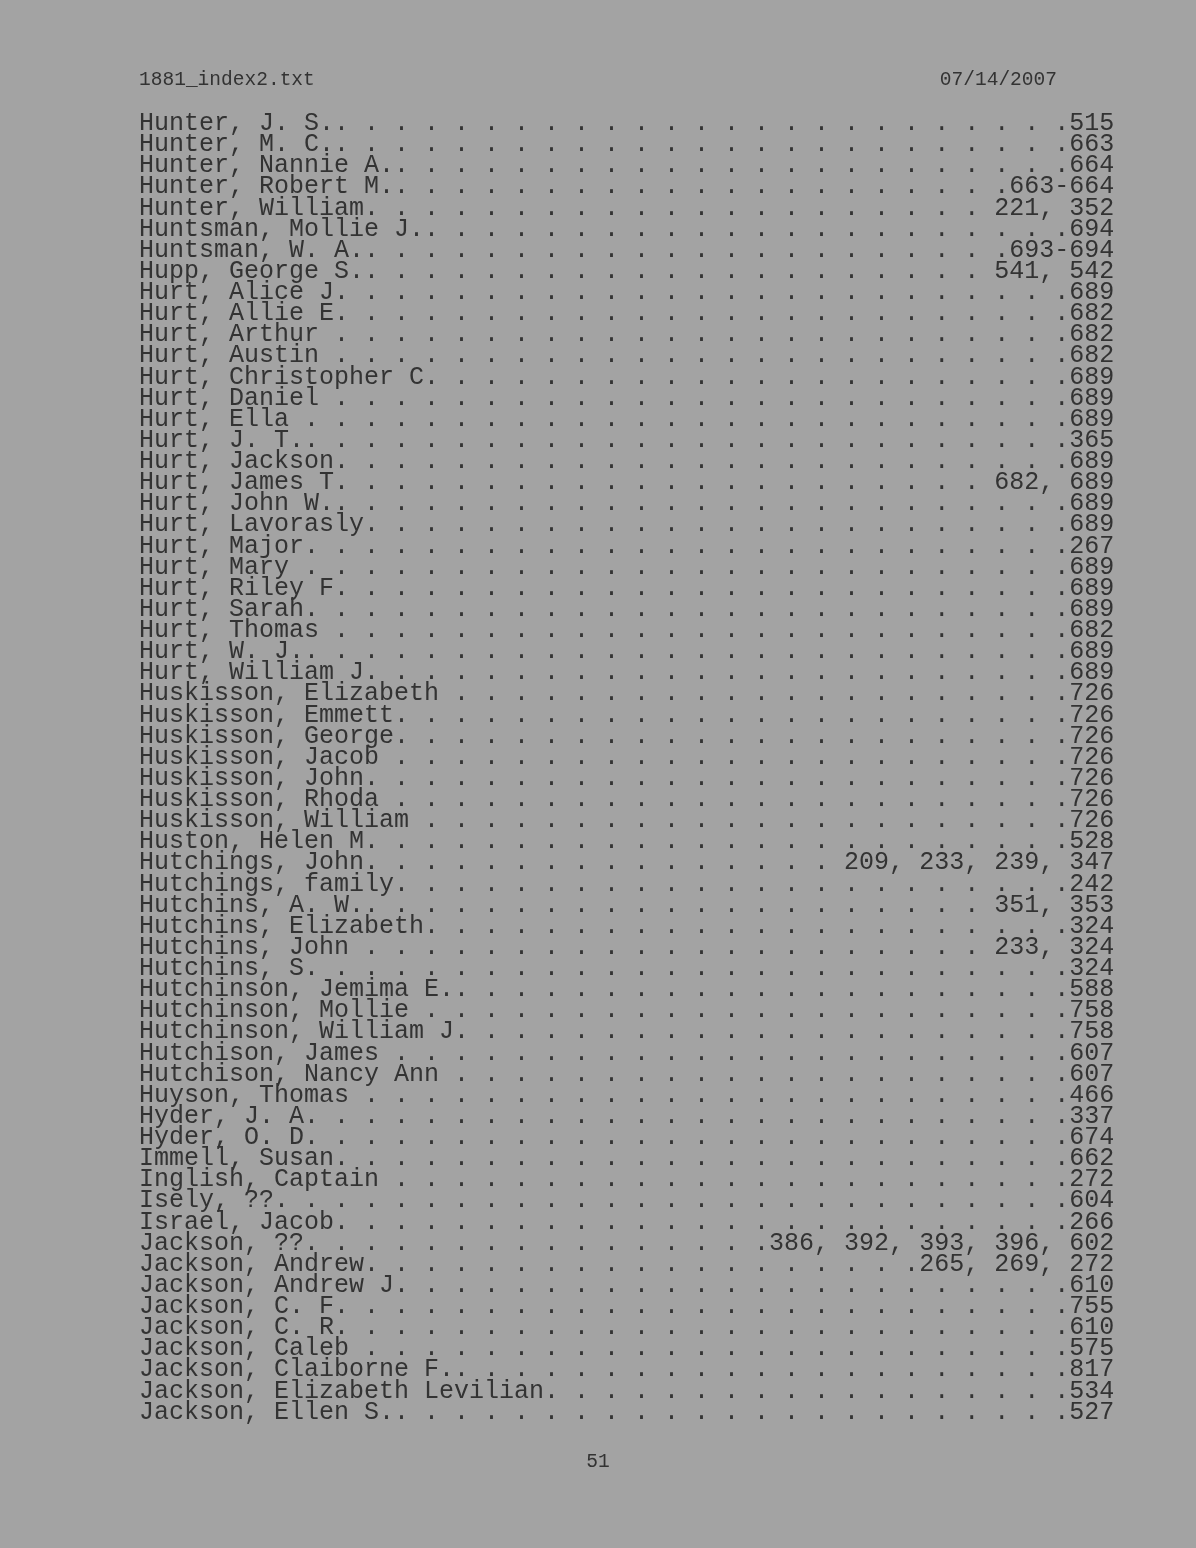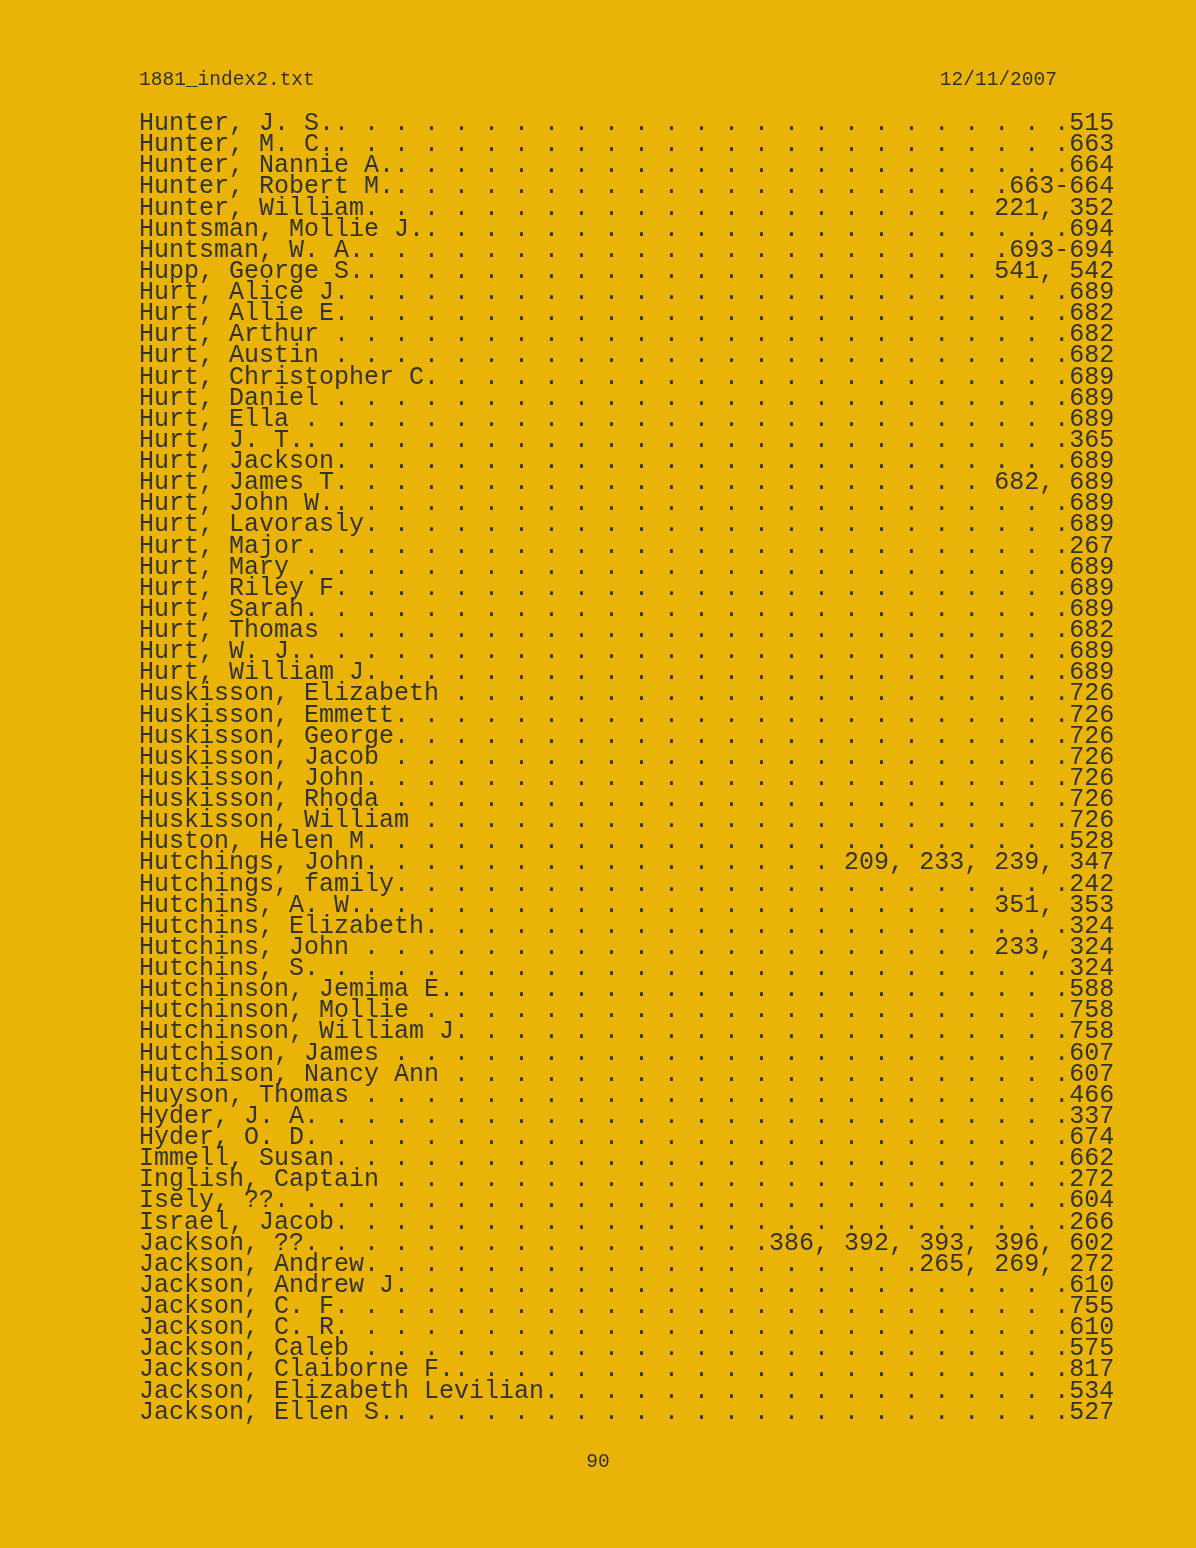--- a/index.html
+++ b/index.html
@@ -4,21 +4,21 @@
 <style>
   html, body {
     margin: 0;
     padding: 0;
     background: #ffffff;
   }
   .page {
     position: relative;
     width: 1196px;
     height: 1548px;
-    background: #eab308;
+    background: #a3a3a3;
     overflow: hidden;
     font-family: "Liberation Mono", "DejaVu Sans Mono", monospace;
     color: #333333;
   }
   .header {
     position: absolute;
     left: 139px;
     top: 70px;
     width: 918px;
     display: flex;
@@ -47,19 +47,19 @@
     font-size: 19.55px;
     line-height: 21px;
   }
 </style>
 </head>
 <body>
 
 <div class="page">
   <div class="header">
     <span>1881_index2.txt</span>
-    <span>12/11/2007</span>
+    <span>07/14/2007</span>
   </div>
 
   <div class="index"><div class="line">Hunter, J. S.. . . . . . . . . . . . . . . . . . . . . . . . .515</div><div class="line">Hunter, M. C.. . . . . . . . . . . . . . . . . . . . . . . . .663</div><div class="line">Hunter, Nannie A.. . . . . . . . . . . . . . . . . . . . . . .664</div><div class="line">Hunter, Robert M.. . . . . . . . . . . . . . . . . . . . .663-664</div><div class="line">Hunter, William. . . . . . . . . . . . . . . . . . . . . 221, 352</div><div class="line">Huntsman, Mollie J.. . . . . . . . . . . . . . . . . . . . . .694</div><div class="line">Huntsman, W. A.. . . . . . . . . . . . . . . . . . . . . .693-694</div><div class="line">Hupp, George S.. . . . . . . . . . . . . . . . . . . . . 541, 542</div><div class="line">Hurt, Alice J. . . . . . . . . . . . . . . . . . . . . . . . .689</div><div class="line">Hurt, Allie E. . . . . . . . . . . . . . . . . . . . . . . . .682</div><div class="line">Hurt, Arthur . . . . . . . . . . . . . . . . . . . . . . . . .682</div><div class="line">Hurt, Austin . . . . . . . . . . . . . . . . . . . . . . . . .682</div><div class="line">Hurt, Christopher C. . . . . . . . . . . . . . . . . . . . . .689</div><div class="line">Hurt, Daniel . . . . . . . . . . . . . . . . . . . . . . . . .689</div><div class="line">Hurt, Ella . . . . . . . . . . . . . . . . . . . . . . . . . .689</div><div class="line">Hurt, J. T.. . . . . . . . . . . . . . . . . . . . . . . . . .365</div><div class="line">Hurt, Jackson. . . . . . . . . . . . . . . . . . . . . . . . .689</div><div class="line">Hurt, James T. . . . . . . . . . . . . . . . . . . . . . 682, 689</div><div class="line">Hurt, John W.. . . . . . . . . . . . . . . . . . . . . . . . .689</div><div class="line">Hurt, Lavorasly. . . . . . . . . . . . . . . . . . . . . . . .689</div><div class="line">Hurt, Major. . . . . . . . . . . . . . . . . . . . . . . . . .267</div><div class="line">Hurt, Mary . . . . . . . . . . . . . . . . . . . . . . . . . .689</div><div class="line">Hurt, Riley F. . . . . . . . . . . . . . . . . . . . . . . . .689</div><div class="line">Hurt, Sarah. . . . . . . . . . . . . . . . . . . . . . . . . .689</div><div class="line">Hurt, Thomas . . . . . . . . . . . . . . . . . . . . . . . . .682</div><div class="line">Hurt, W. J.. . . . . . . . . . . . . . . . . . . . . . . . . .689</div><div class="line">Hurt, William J. . . . . . . . . . . . . . . . . . . . . . . .689</div><div class="line">Huskisson, Elizabeth . . . . . . . . . . . . . . . . . . . . .726</div><div class="line">Huskisson, Emmett. . . . . . . . . . . . . . . . . . . . . . .726</div><div class="line">Huskisson, George. . . . . . . . . . . . . . . . . . . . . . .726</div><div class="line">Huskisson, Jacob . . . . . . . . . . . . . . . . . . . . . . .726</div><div class="line">Huskisson, John. . . . . . . . . . . . . . . . . . . . . . . .726</div><div class="line">Huskisson, Rhoda . . . . . . . . . . . . . . . . . . . . . . .726</div><div class="line">Huskisson, William . . . . . . . . . . . . . . . . . . . . . .726</div><div class="line">Huston, Helen M. . . . . . . . . . . . . . . . . . . . . . . .528</div><div class="line">Hutchings, John. . . . . . . . . . . . . . . . 209, 233, 239, 347</div><div class="line">Hutchings, family. . . . . . . . . . . . . . . . . . . . . . .242</div><div class="line">Hutchins, A. W.. . . . . . . . . . . . . . . . . . . . . 351, 353</div><div class="line">Hutchins, Elizabeth. . . . . . . . . . . . . . . . . . . . . .324</div><div class="line">Hutchins, John . . . . . . . . . . . . . . . . . . . . . 233, 324</div><div class="line">Hutchins, S. . . . . . . . . . . . . . . . . . . . . . . . . .324</div><div class="line">Hutchinson, Jemima E.. . . . . . . . . . . . . . . . . . . . .588</div><div class="line">Hutchinson, Mollie . . . . . . . . . . . . . . . . . . . . . .758</div><div class="line">Hutchinson, William J. . . . . . . . . . . . . . . . . . . . .758</div><div class="line">Hutchison, James . . . . . . . . . . . . . . . . . . . . . . .607</div><div class="line">Hutchison, Nancy Ann . . . . . . . . . . . . . . . . . . . . .607</div><div class="line">Huyson, Thomas . . . . . . . . . . . . . . . . . . . . . . . .466</div><div class="line">Hyder, J. A. . . . . . . . . . . . . . . . . . . . . . . . . .337</div><div class="line">Hyder, O. D. . . . . . . . . . . . . . . . . . . . . . . . . .674</div><div class="line">Immell, Susan. . . . . . . . . . . . . . . . . . . . . . . . .662</div><div class="line">Inglish, Captain . . . . . . . . . . . . . . . . . . . . . . .272</div><div class="line">Isely, ??. . . . . . . . . . . . . . . . . . . . . . . . . . .604</div><div class="line">Israel, Jacob. . . . . . . . . . . . . . . . . . . . . . . . .266</div><div class="line">Jackson, ??. . . . . . . . . . . . . . . .386, 392, 393, 396, 602</div><div class="line">Jackson, Andrew. . . . . . . . . . . . . . . . . . .265, 269, 272</div><div class="line">Jackson, Andrew J. . . . . . . . . . . . . . . . . . . . . . .610</div><div class="line">Jackson, C. F. . . . . . . . . . . . . . . . . . . . . . . . .755</div><div class="line">Jackson, C. R. . . . . . . . . . . . . . . . . . . . . . . . .610</div><div class="line">Jackson, Caleb . . . . . . . . . . . . . . . . . . . . . . . .575</div><div class="line">Jackson, Claiborne F.. . . . . . . . . . . . . . . . . . . . .817</div><div class="line">Jackson, Elizabeth Levilian. . . . . . . . . . . . . . . . . .534</div><div class="line">Jackson, Ellen S.. . . . . . . . . . . . . . . . . . . . . . .527</div></div>
 
-  <div class="footer">90</div>
+  <div class="footer">51</div>
 </div>
 
 </body></html>

